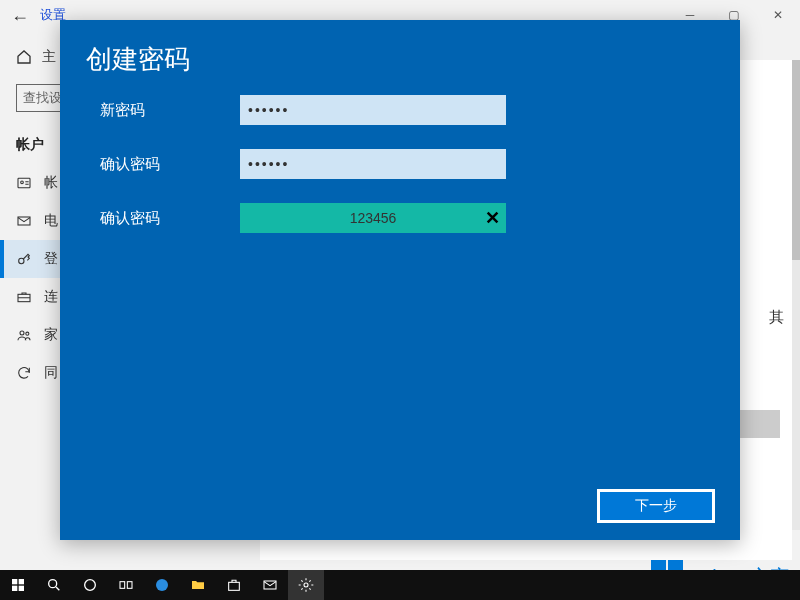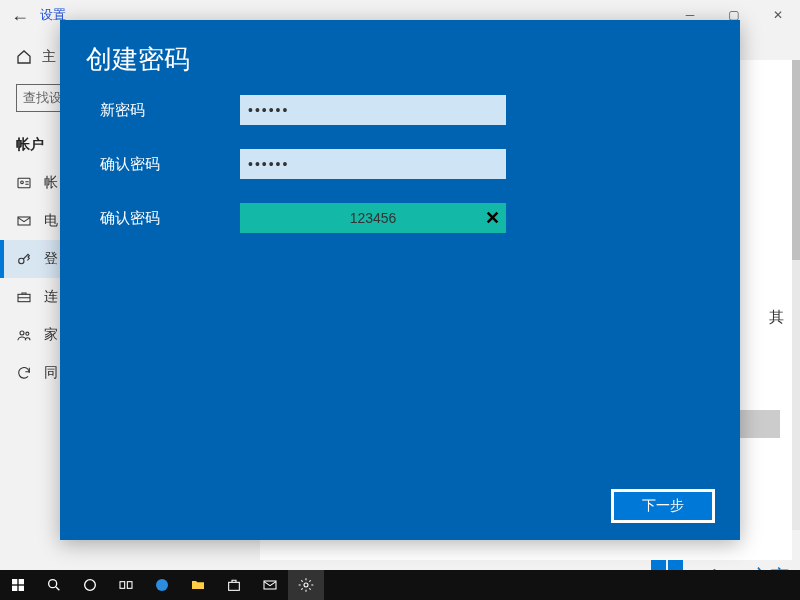--- a/index.html
+++ b/index.html
@@ -33,21 +33,21 @@
   .modal { position: absolute; left: 60px; top: 20px; width: 680px; height: 520px; background: #0063b1; color: #fff; box-shadow: 0 4px 20px rgba(0,0,0,0.3); }
   .modal h1 { font-weight: 400; font-size: 26px; padding: 22px 20px 18px 26px; }
   .form { padding: 0 40px; }
   .row { display: flex; align-items: center; margin-bottom: 24px; }
   .row label { width: 140px; font-size: 15px; }
   .field { width: 266px; height: 30px; background: #cfe4f5; border: none; padding: 0 8px; font-size: 14px; color: #333; letter-spacing: 2px; }
   .fieldwrap { position: relative; width: 266px; }
   .field.white { background: #14b8a6; letter-spacing: normal; text-align: center; }
   .clearx { position: absolute; right: 6px; top: 4px; font-size: 18px; color: #000; font-weight: bold; cursor: pointer; }
   .modal-buttons { position: absolute; bottom: 18px; right: 26px; display: flex; gap: 18px; }
-  .mbtn { width: 102px; height: 32px; border: 2px solid #fff; background: #0063b1; color: #fff; font-size: 14px; display: flex; align-items: center; justify-content: center; cursor: pointer; }
+  .mbtn { width: 116px; height: 32px; border: 2px solid #fff; background: #0063b1; color: #fff; font-size: 14px; display: flex; align-items: center; justify-content: center; cursor: pointer; }
   .mbtn.primary { background: #0078d7; border-color: #fff; outline: 1px solid #fff; }
 
   
   .taskbar { position: absolute; bottom: 0; left: 0; right: 0; height: 30px; background: #101010; display: flex; align-items: center; }
   .tbtn { width: 36px; height: 30px; display: flex; align-items: center; justify-content: center; color: #fff; }
   .tbtn.active { background: #333; }
 
   
   .watermark { position: absolute; bottom: 6px; right: 10px; display: flex; align-items: center; gap: 8px; }
   .watermark .logo { display: flex; flex-wrap: wrap; width: 34px; height: 34px; gap: 2px; }

